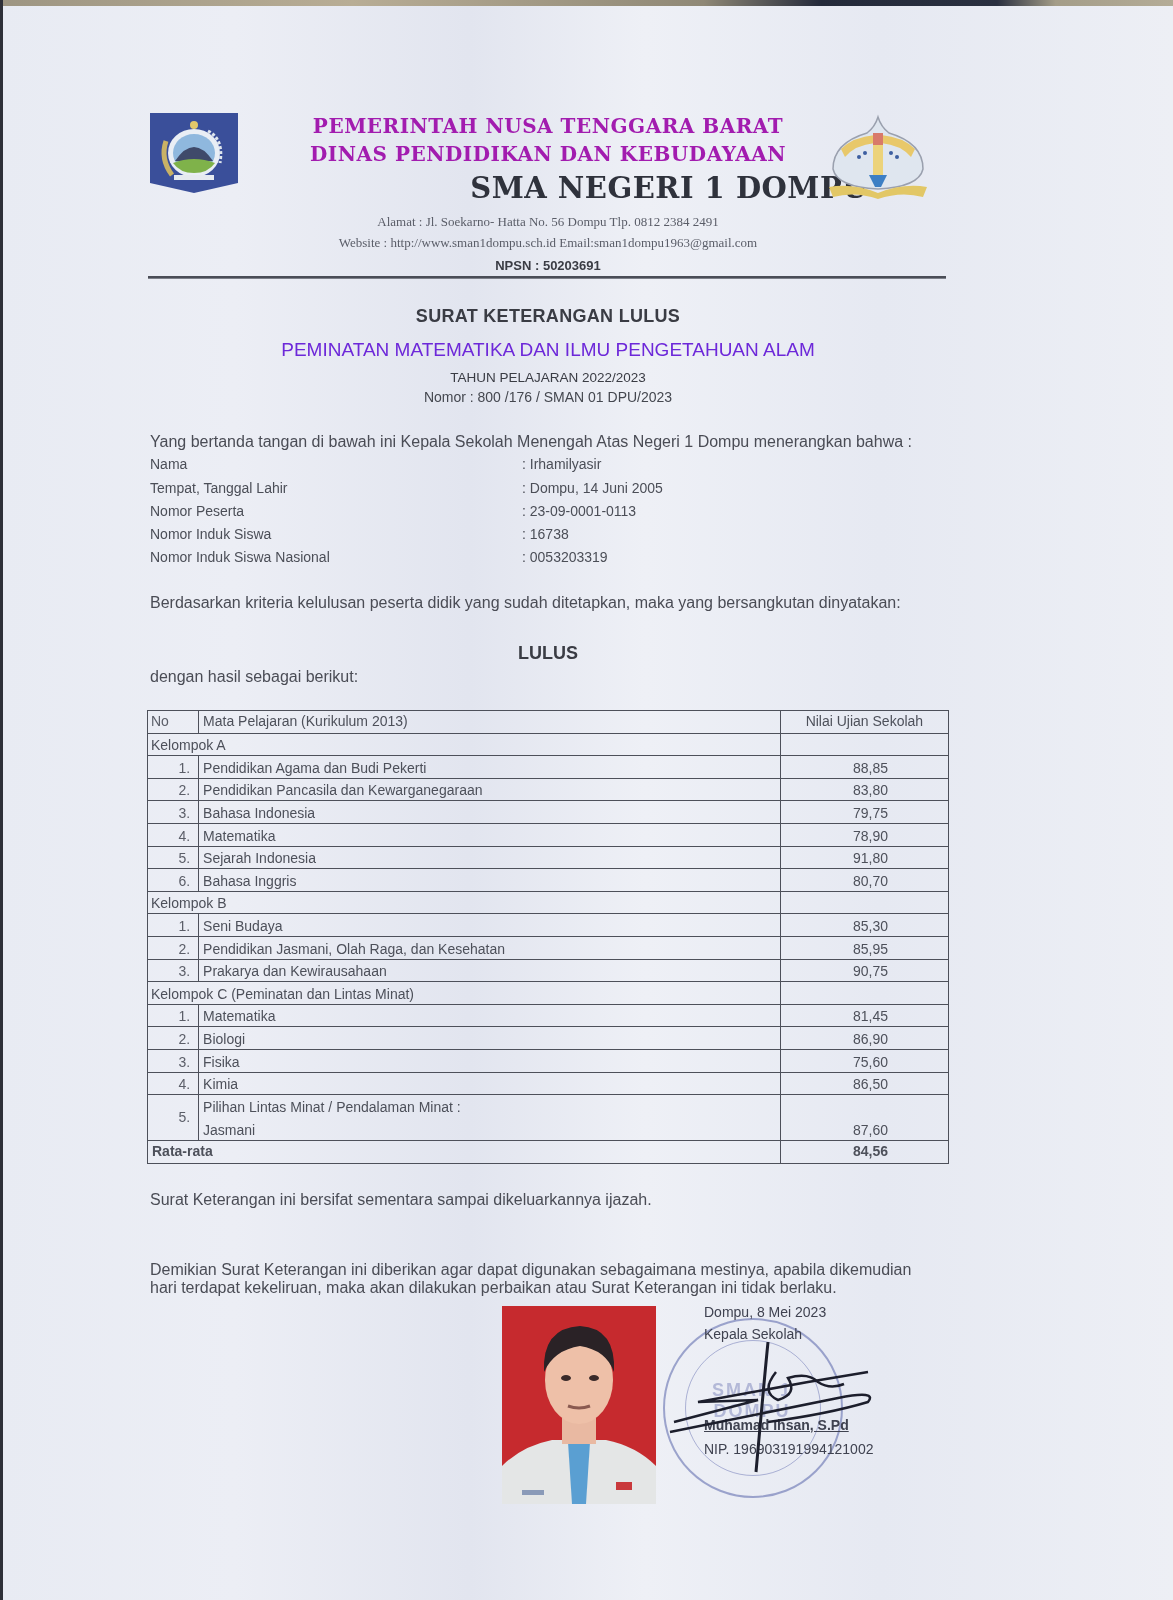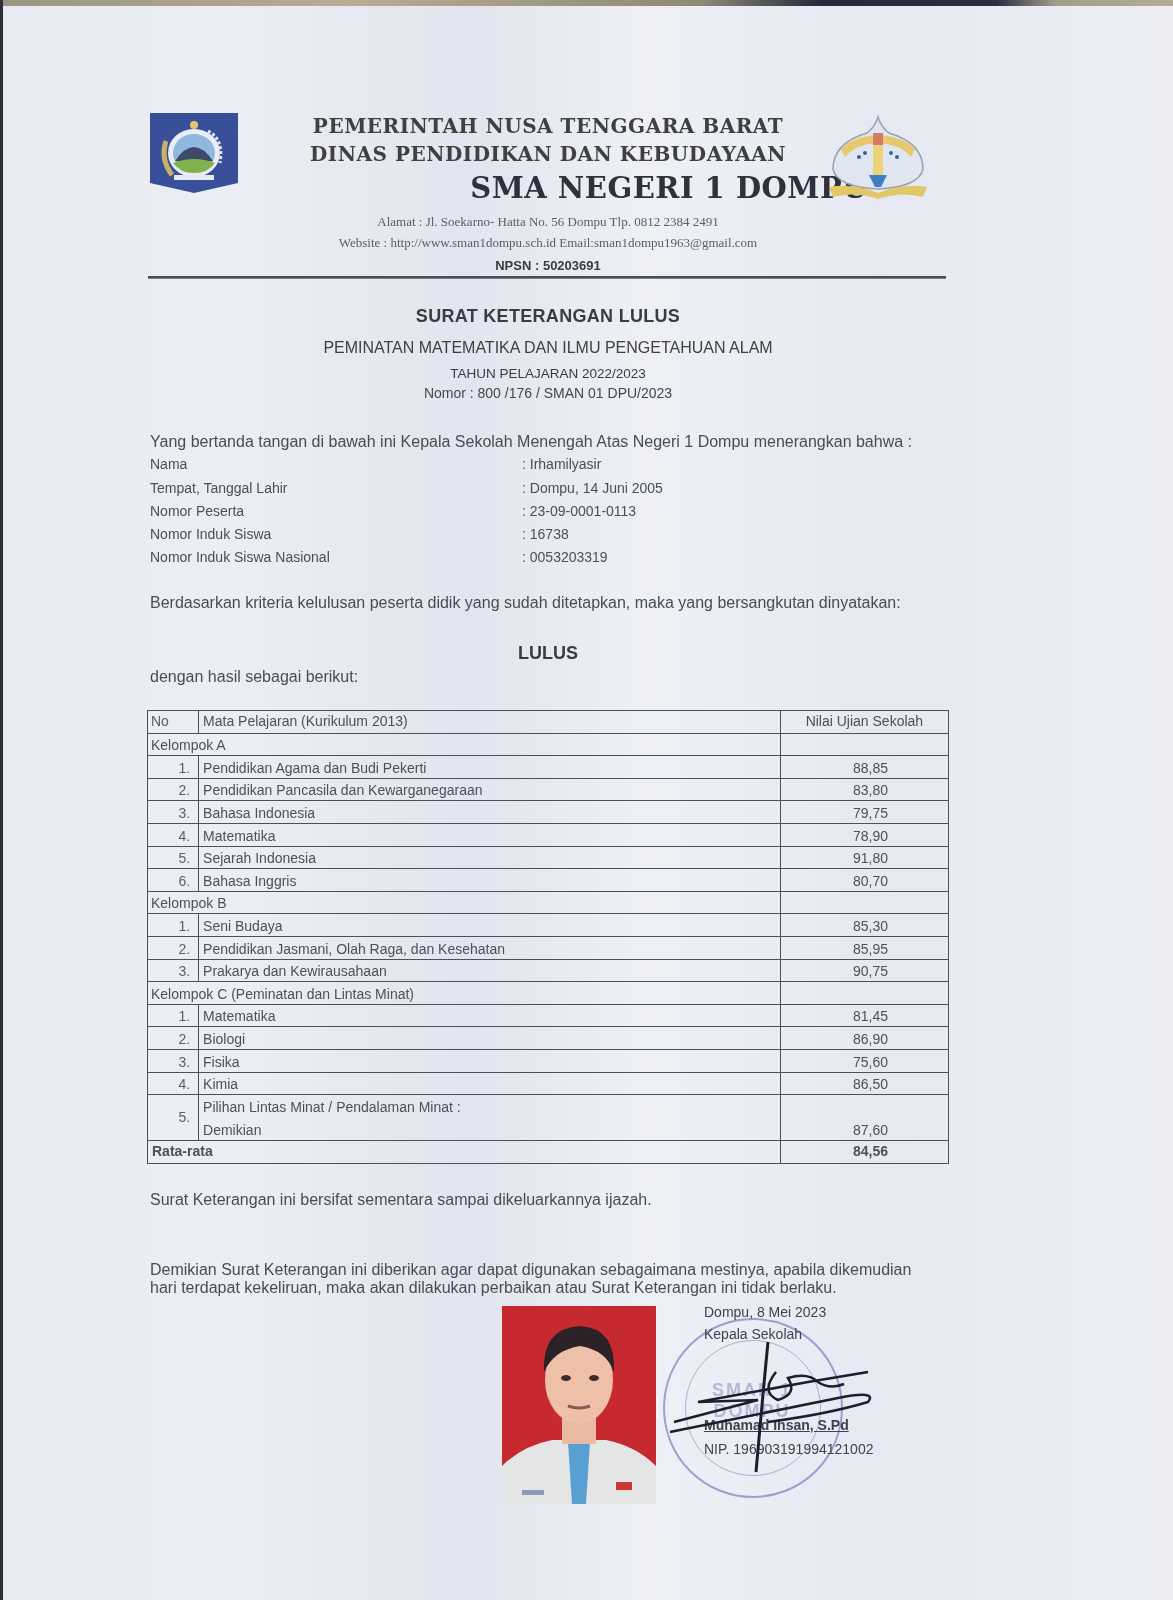--- a/index.html
+++ b/index.html
@@ -18,21 +18,21 @@
     position: absolute; left: 0; top: 6px; width: 1173px; height: 1594px;
     background: linear-gradient(90deg, #e8ebf3 0%, #eceef5 20%, #e2e5ef 40%, #eef0f6 55%, #e6e9f2 75%, #edeff5 100%);
   }
   .header {
     position: absolute; left: 148px; top: 108px; width: 800px; height: 180px;
   }
   .logo-left { position: absolute; left: 0; top: 3px; width: 92px; height: 85px; }
   .logo-right { position: absolute; left: 675px; top: 5px; width: 110px; height: 88px; }
   .hdr-line1, .hdr-line2 {
     position: absolute; left: 80px; width: 640px; text-align: center;
-    font-family: "DejaVu Serif", serif; font-weight: bold; color: #404040;
+    font-family: "DejaVu Serif", serif; font-weight: bold; color: #a21caf;
     font-size: 20px; letter-spacing: 0.5px;
   }
   .hdr-line1 { top: 6px; }
   .hdr-line2 { top: 34px; }
   .hdr-school {
     position: absolute; left: 80px; width: 640px; top: 63px; text-align: right;
     font-family: "DejaVu Serif", serif; font-weight: bold; color: #2f323c;
     font-size: 29px; letter-spacing: 0.5px;
   }
   .hdr-addr, .hdr-web {
@@ -45,21 +45,21 @@
     position: absolute; left: 80px; width: 640px; top: 150px; text-align: center;
     font-family: "Liberation Sans", sans-serif; font-weight: bold; color: #3a3c44; font-size: 13px;
   }
   .hdr-rule {
     position: absolute; left: 0; top: 168px; width: 798px; height: 3px;
     background: #4a4d57; border-bottom: 1px solid #7d808a;
   }
 
   .title-block { position: absolute; left: 148px; top: 306px; width: 800px; text-align: center; }
   .doc-title { font-size: 18px; font-weight: bold; color: #3a3c44; letter-spacing: 0.3px; }
-  .doc-sub1 { margin-top: 12px; font-size: 16px; color: #404040; }
+  .doc-sub1 { margin-top: 12px; font-size: 19px; color: #6d28d9; }
   .doc-sub2 { margin-top: 9px; font-size: 13.5px; color: #3a3c44; }
   .doc-num { margin-top: 4px; font-size: 14px; color: #44474f; }
 
   .body-text { position: absolute; left: 150px; font-size: 16px; color: #4a4c55; }
   .intro { top: 433px; width: 790px; }
   .info-row { position: absolute; left: 150px; width: 700px; height: 22px; font-size: 14px; color: #4b4e57; }
   .info-label { position: absolute; left: 0; }
   .info-value { position: absolute; left: 372px; }
 
   .criteria { top: 594px; width: 790px; }
@@ -277,21 +277,21 @@
       </tr>
   <tr>
         <td class="no">4.</td>
         <td class="subj">Kimia</td>
         <td class="score">86,50</td>
       </tr>
   <tr class="tall">
     <td class="no">5.</td>
     <td class="subj">
       <span class="subj-l1">Pilihan Lintas Minat / Pendalaman Minat :</span>
-      <span class="subj-l2">Demikian</span>
+      <span class="subj-l2">Jasmani</span>
     </td>
     <td class="score">87,60</td>
   </tr>
 
   <tr class="avg">
     <td class="avg-label" colspan="2">Rata-rata</td>
     <td class="score">84,56</td>
   </tr>
 </tbody>
   </table>

